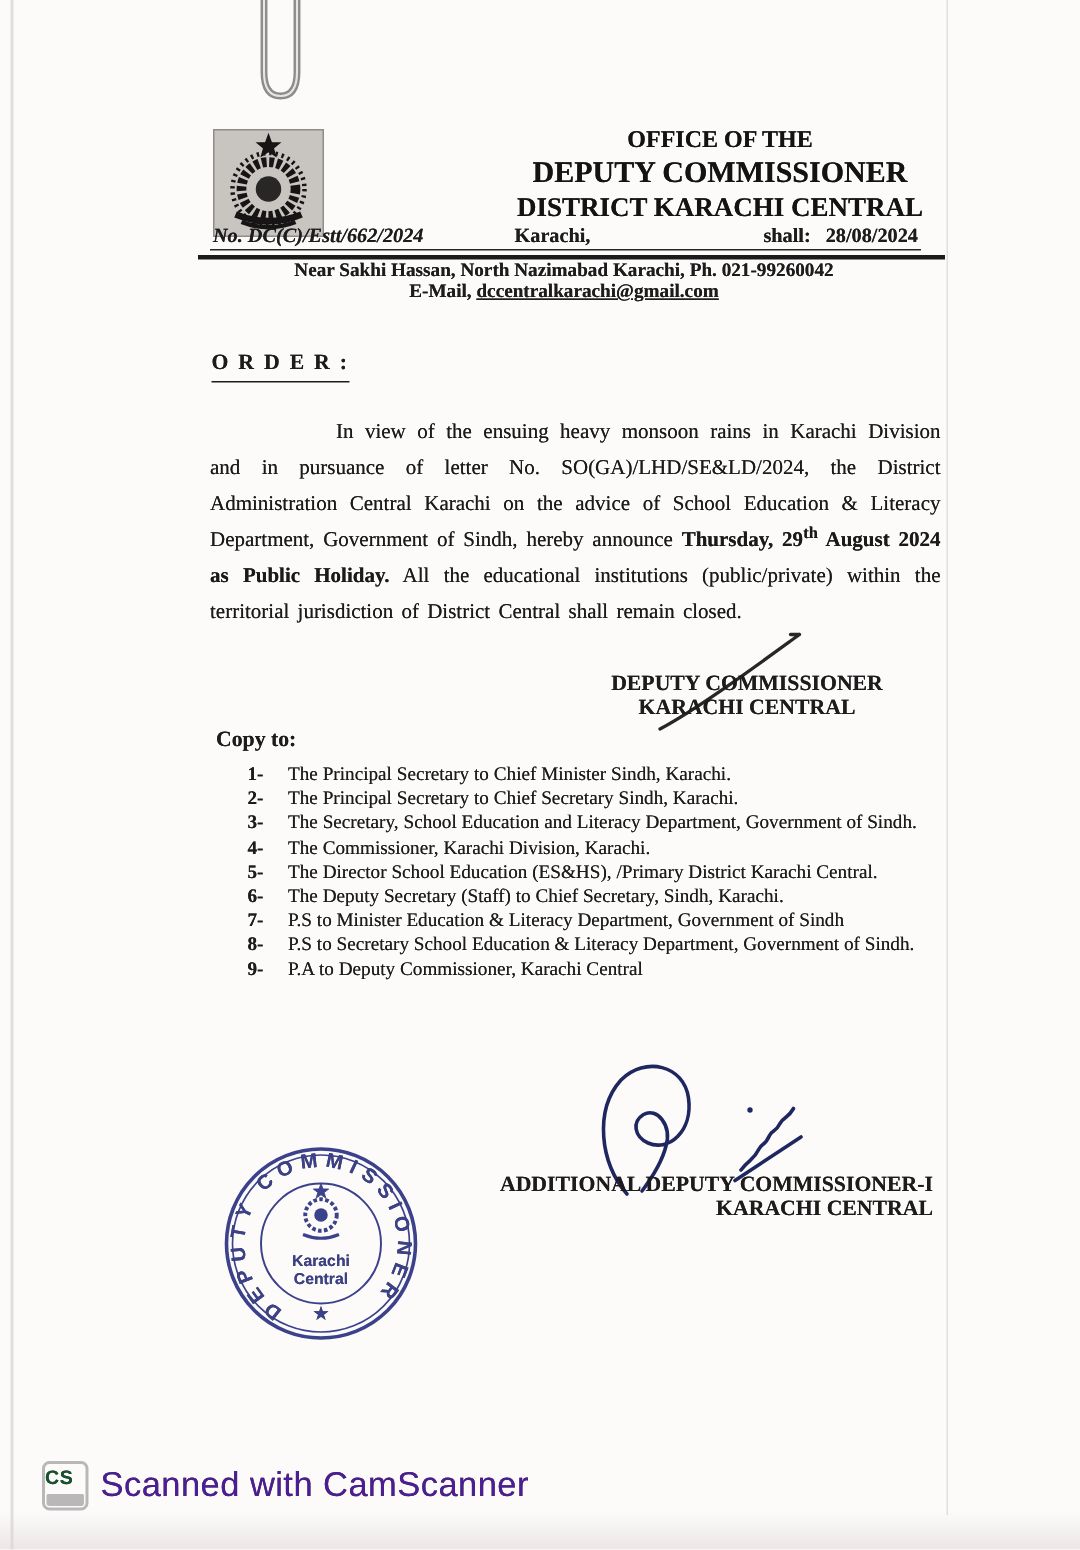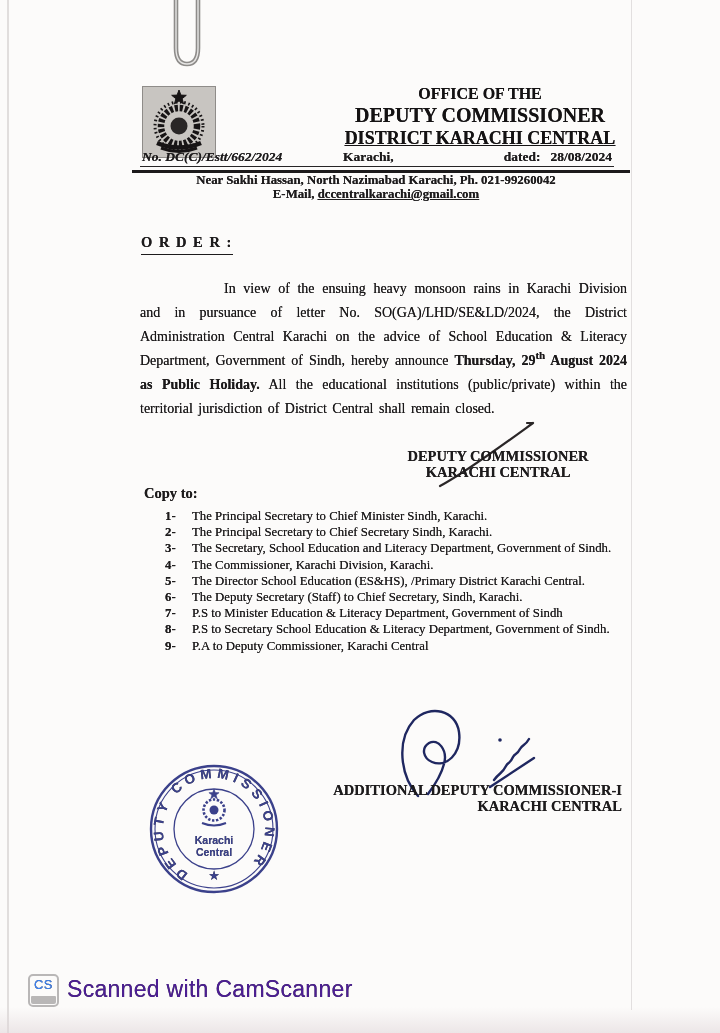--- a/index.html
+++ b/index.html
@@ -14,21 +14,21 @@
   .fold-line{left:631px;top:0;width:1px;height:1010px;background:rgba(185,180,178,.38);}
   .bottom-band{left:0;bottom:0;width:720px;height:26px;
       background:linear-gradient(180deg,rgba(228,220,222,0),rgba(223,213,216,.55));}
 
   
   .logo-box{left:142px;top:86px;width:74px;height:72px;background:#c8c5c1;
       border:1px solid #8f8c89;box-sizing:border-box;}
   .office{left:320px;top:84px;width:320px;text-align:center;font-weight:700;color:#141213;}
   .office .l1{font-size:16px;line-height:20px;}
   .office .l2{font-size:20px;line-height:23px;}
-  .office .l3{font-size:18px;line-height:22px;text-decoration:underline;}
+  .office .l3{font-size:18px;line-height:22px;}
   .ref-row{left:140px;top:149px;width:472px;height:16px;font-weight:700;font-size:13.5px;}
   .ref-no{position:absolute;left:2px;top:0;font-style:italic;}
   .place{position:absolute;left:203px;top:0;}
   .dated{position:absolute;right:0;top:0;}
   .dated .lbl{margin-right:10px;}
   .rule-thin{left:140px;top:166px;width:474px;height:1.3px;background:#262425;}
   .rule-thick{left:132px;top:170px;width:498px;height:2.6px;background:#1c1a1b;}
   .address{left:140px;top:173px;width:472px;text-align:center;font-weight:700;font-size:12.8px;line-height:14px;}
   .email-line{left:140px;top:187px;width:472px;text-align:center;font-weight:700;font-size:12.8px;line-height:14px;}
   .email-line .em{text-decoration:underline;}
@@ -52,22 +52,22 @@
 
   .sig2-ink{left:388px;top:706px;}
   .sig2-block{left:330px;top:783px;width:292px;text-align:right;font-weight:700;
       font-size:14.5px;line-height:15.5px;}
 
   .stamp{left:146px;top:761px;opacity:.93;}
 
   
   .cs-badge{left:28px;top:974px;width:31px;height:33px;border:2.5px solid #b9b7b7;
       border-radius:5px;box-sizing:border-box;font-family:"Liberation Sans",sans-serif;}
-  .cs-badge .cs{position:absolute;left:0;right:0;top:1px;text-align:center;
-      font-size:13px;font-weight:400;color:#3b82f6;letter-spacing:.5px;}
+  .cs-badge .cs{position:absolute;left:0;right:0;top:1px;
+      font-size:13px;font-weight:700;color:#14532d;letter-spacing:.5px;}
   .cs-badge .bar{position:absolute;left:1px;right:1px;bottom:1px;height:8px;
       background:#b9b7b7;border-radius:1px 1px 2px 2px;}
   .cs-text{left:67px;top:976px;font-family:"Liberation Sans",sans-serif;
       font-size:23px;color:#4c1d95;letter-spacing:.3px;}
 </style>
 </head>
 <body>
 
 <div class="canvas doc-ink">
 
@@ -95,21 +95,21 @@
 
   <div class="abs office">
     <div class="l1">OFFICE OF THE</div>
     <div class="l2">DEPUTY COMMISSIONER</div>
     <div class="l3">DISTRICT KARACHI CENTRAL</div>
   </div>
 
   <div class="abs ref-row">
     <span class="ref-no">No. DC(C)/Estt/662/2024</span>
     <span class="place">Karachi,</span>
-    <span class="dated"><span class="lbl">dated:</span><span>28/08/2024</span></span>
+    <span class="dated"><span class="lbl">shall:</span><span>28/08/2024</span></span>
   </div>
   <div class="abs rule-thin"></div>
   <div class="abs rule-thick"></div>
 
   <div class="abs address">Near Sakhi Hassan, North Nazimabad Karachi, Ph. 021-99260042</div>
   <div class="abs email-line">
     <span>E-Mail,</span>
     <span class="em">dccentralkarachi@gmail.com</span>
   </div>
 

